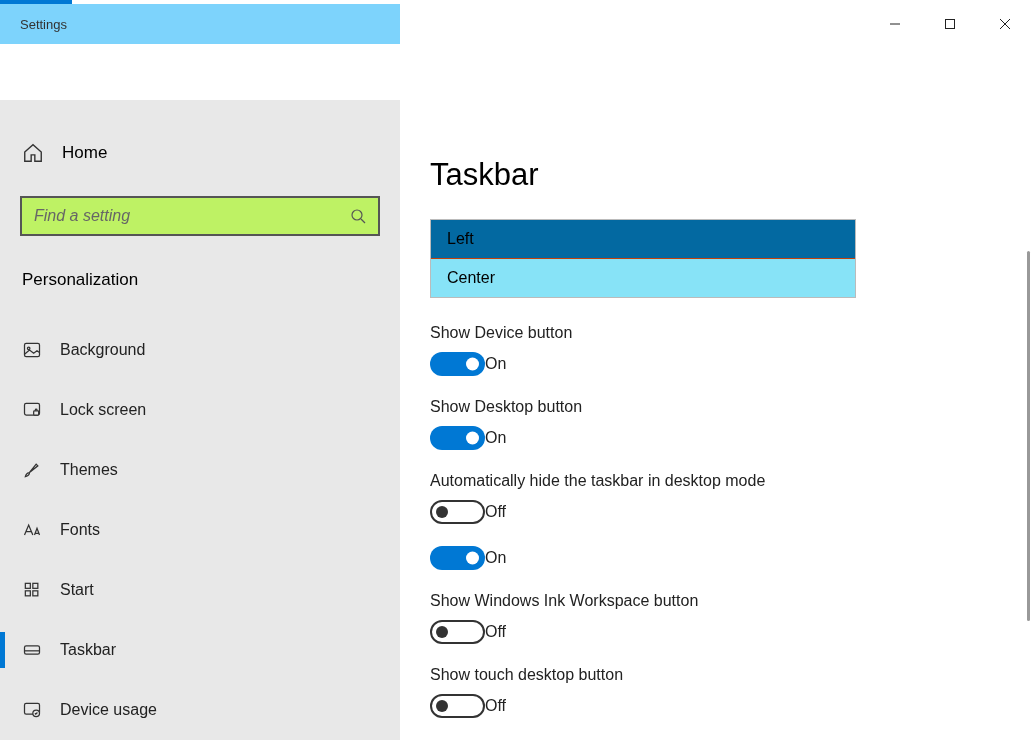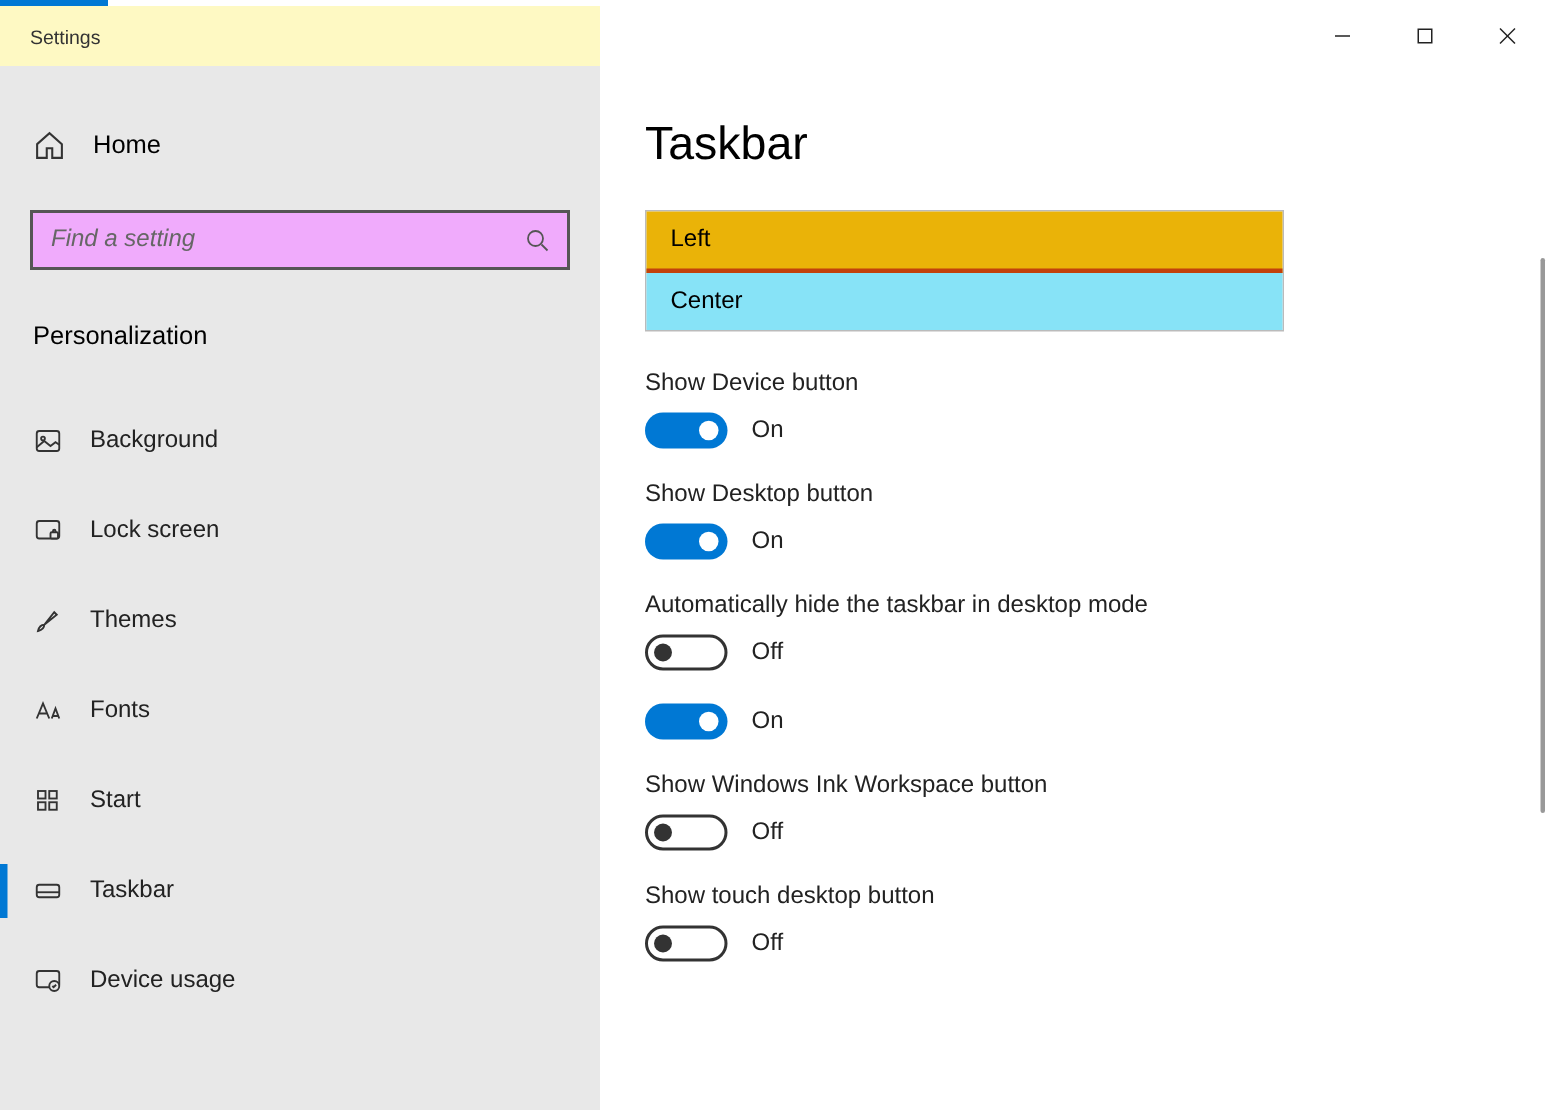--- a/index.html
+++ b/index.html
@@ -29,21 +29,21 @@
       align-items: center;
       background: #e8e8e8;
       position: relative;
     }
     .titlebar-sidebar {
       width: 400px;
       height: 100%;
       display: flex;
       align-items: center;
       padding-left: 20px;
-      background: #fef9c3;
+      background: #7dd3fc;
     }
     .titlebar-main {
       flex: 1;
       height: 100%;
       background: #fff;
     }
     .window-title {
       font-size: 13px;
       color: #333;
     }
@@ -61,20 +61,21 @@
       align-items: center;
       justify-content: center;
       cursor: default;
       background: #fff;
     }
     .window-btn svg { stroke: #222; stroke-width: 1; fill: none; }
     .content {
       flex: 1;
       display: flex;
       overflow: hidden;
+      align-items: flex-end;
     }
     .sidebar {
       width: 400px;
       background: #e8e8e8;
       padding-top: 24px;
       overflow: hidden;
     }
     .sidebar-home {
       display: flex;
       align-items: center;
@@ -84,21 +85,21 @@
     }
     .sidebar-home .icon { width: 22px; height: 22px; margin-right: 18px; }
     .sidebar-home .label { font-size: 17px; color: #000; }
     .search-wrap {
       padding: 14px 20px 4px 20px;
     }
     .search-box {
       width: 360px;
       height: 40px;
       border: 2px solid #555;
-      background: #f0abfc;
+      background: #bef264;
       display: flex;
       align-items: center;
       padding: 12px 12px;
     }
     .search-input {
       flex: 1;
       border: none;
       background: transparent;
       font-size: 16px;
       color: #666;
@@ -151,39 +152,38 @@
     }
     .dropdown-expanded {
       width: 426px;
       border: 1px solid #bbb;
       margin-bottom: 26px;
     }
     .dropdown-option {
       padding: 10px 16px;
       font-size: 16px;
       cursor: default;
-      background: #eab308;
-      border-bottom: 3px solid #c2410c;
+      background: #0369a1;
+      border-bottom: 1px solid #c2410c;
     }
     .dropdown-option:last-child { border-bottom: none; }
     .dropdown-option.highlighted {
       background: #87e3f7;
     }
     .setting {
       margin-bottom: 22px;
     }
     .setting-label {
       font-size: 16px;
       color: #222;
       margin-bottom: 10px;
     }
     .toggle-row {
       display: flex;
       align-items: center;
-      gap: 16px;
     }
     .toggle {
       width: 55px;
       height: 24px;
       border-radius: 12px;
       position: relative;
       cursor: default;
     }
     .toggle.on {
       background: #0078d4;

